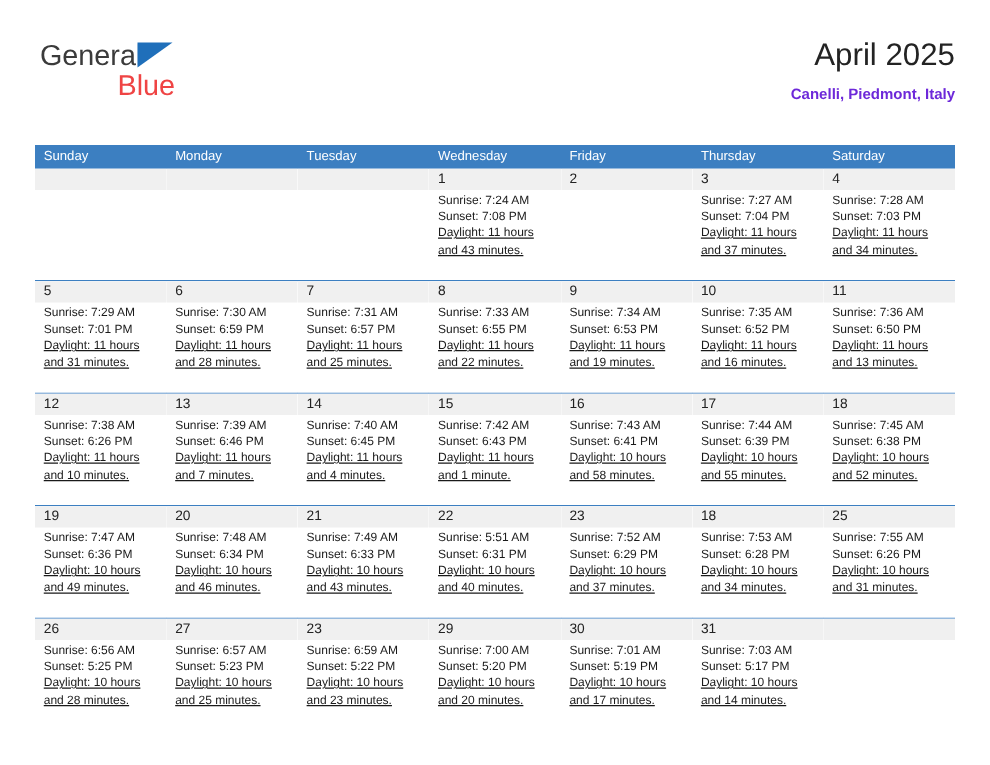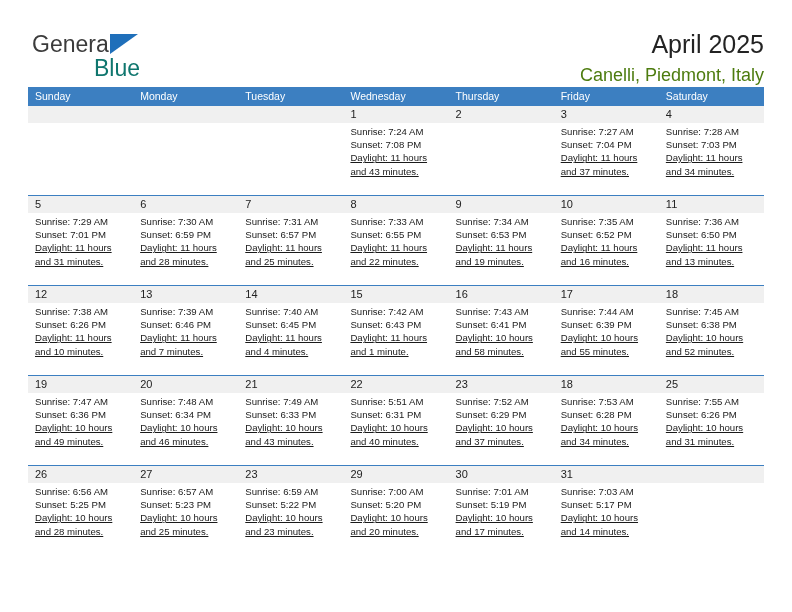--- a/index.html
+++ b/index.html
@@ -55,49 +55,50 @@
     width: 0;
     height: 0;
     border-left: 28px solid #1f6fba;
     border-bottom: 20px solid transparent;
   }
   .brand-blue {
     position: absolute;
     left: 62px;
     top: 25px;
     font-size: 23px;
-    color: #0f766e;
+    color: #ef4444;
     line-height: 26px;
   }
 
   .title-block {
     position: absolute;
     right: 0;
     top: 0;
     text-align: right;
   }
   .cal-title {
     font-size: 25px;
     color: #232323;
     line-height: 32px;
     white-space: nowrap;
   }
   .cal-subtitle {
-    font-size: 18px;
-    color: #4d7c0f;
+    font-size: 12px;
+    color: #6d28d9;
     line-height: 22px;
     margin-top: 4px;
     white-space: nowrap;
+    font-weight: bold;
   }
 
   
   .calendar {
     position: absolute;
     left: 28px;
-    top: 87px;
+    top: 116px;
     width: 736px;
   }
   .weekday-row {
     display: flex;
     background: #3c7fc1;
     height: 19px;
   }
   .weekday {
     flex: 1 1 0;
     color: #ffffff;
@@ -170,22 +171,22 @@
     </div>
 
   </div>
 
   <div class="calendar">
     <div class="weekday-row">
         <div class="weekday">Sunday</div>
         <div class="weekday">Monday</div>
         <div class="weekday">Tuesday</div>
         <div class="weekday">Wednesday</div>
+        <div class="weekday">Friday</div>
         <div class="weekday">Thursday</div>
-        <div class="weekday">Friday</div>
         <div class="weekday">Saturday</div>
       </div>
     <div id="weeks-container">
         <div class="week-row first">
           <div class="day-cell empty">
             <div class="day-number"></div>
           </div>
           <div class="day-cell empty">
             <div class="day-number"></div>
           </div>

